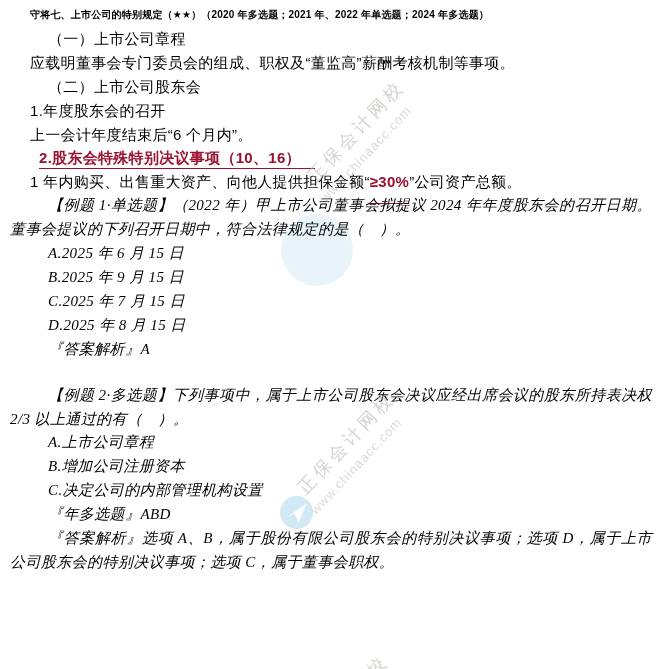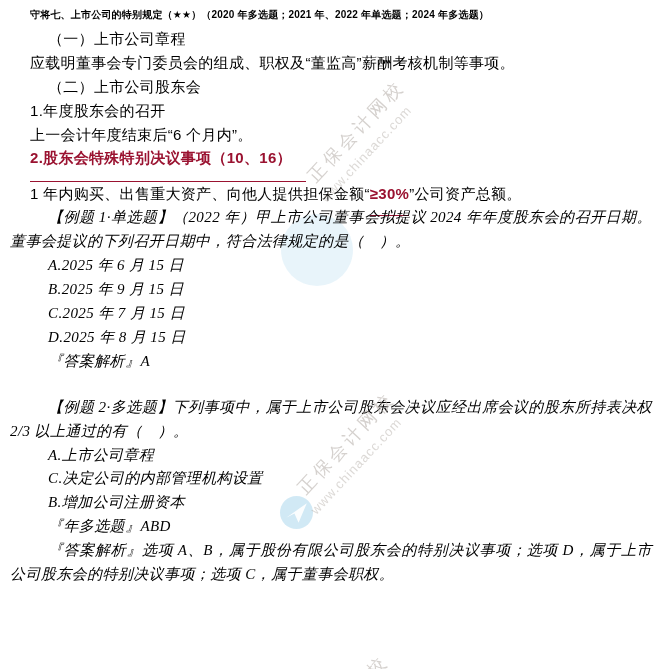--- a/index.html
+++ b/index.html
@@ -20,22 +20,22 @@
   .ind1{padding-left:20px;}          
   .ind2{padding-left:38px;}          
   .hang{text-indent:38px;}           
   .title{font-weight:bold;font-size:10px;letter-spacing:.2px;}
   .hei{font-weight:normal;letter-spacing:.3px;}
   .kai{font-family:"Liberation Serif","DejaVu Serif",serif;font-style:italic;letter-spacing:.4px;}
   .red-head{font-weight:bold;}
   .red-head .u{
     color:var(--accent);
     border-bottom:1.6px solid var(--accent);
-    padding-right:14px;padding-bottom:14px;
-    display:inline-block;line-height:19px;
+    padding-right:14px;padding-bottom:1px;
+    display:inline-block;line-height:19px;margin-left:9px;
   }
   .hl{
     color:var(--accent);font-weight:bold;
     border-bottom:1.6px solid var(--accent);
     padding-bottom:13px;
   }
   .gap-top{margin-top:22px !important;}
 
   
   .wm{position:absolute;pointer-events:none;}
@@ -97,20 +97,20 @@
 
     <p class="kai hang">【例题 1·单选题】（2022 年）甲上市公司董事会拟提议 2024 年年度股东会的召开日期。董事会提议的下列召开日期中，符合法律规定的是（　）。</p>
     <p class="kai ind2">A.2025 年 6 月 15 日</p>
     <p class="kai ind2">B.2025 年 9 月 15 日</p>
     <p class="kai ind2">C.2025 年 7 月 15 日</p>
     <p class="kai ind2">D.2025 年 8 月 15 日</p>
     <p class="kai ind2">『答案解析』A</p>
 
     <p class="kai hang gap-top">【例题 2·多选题】下列事项中，属于上市公司股东会决议应经出席会议的股东所持表决权 2/3 以上通过的有（　）。</p>
     <p class="kai ind2">A.上市公司章程</p>
+    <p class="kai ind2">B.增加公司注册资本</p>
     <p class="kai ind2">C.决定公司的内部管理机构设置</p>
-    <p class="kai ind2">B.增加公司注册资本</p>
     <p class="kai ind2">『年多选题』ABD</p>
     <p class="kai hang">『答案解析』选项 A、B，属于股份有限公司股东会的特别决议事项；选项 D，属于上市公司股东会的特别决议事项；选项 C，属于董事会职权。</p>
 
 
   </div>
 </div>
 
 </body></html>

